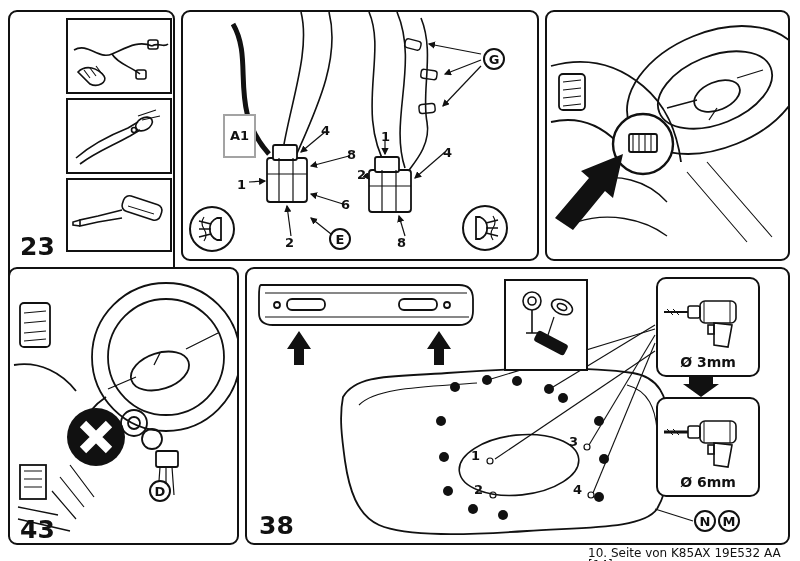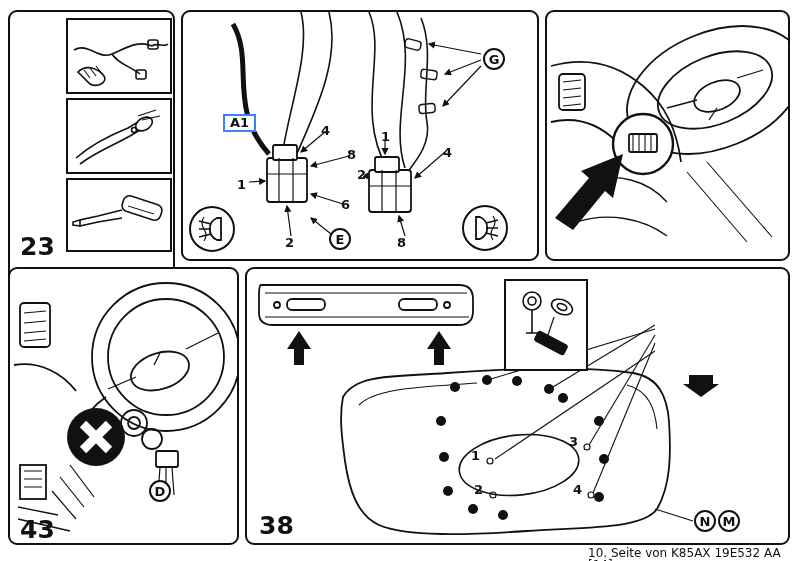--- a/index.html
+++ b/index.html
@@ -4,21 +4,21 @@
 <style>
   *{box-sizing:border-box}
   body{margin:0;background:#dedede}
   .page{position:relative;width:800px;height:561px;background:#fff;font-family:"DejaVu Sans",sans-serif;color:#111;overflow:hidden}
   .panel{position:absolute;border:2.5px solid #111;border-radius:9px;background:#fff;overflow:hidden}
   .subbox{position:absolute;border:2px solid #111;background:#fff;overflow:hidden}
   .step-num{position:absolute;font-weight:bold;font-size:25px;line-height:1}
   .callout{position:absolute;font-weight:bold;font-size:13px;line-height:1}
   .ring{position:absolute;width:22px;height:22px;border:2px solid #111;border-radius:50%;background:#fff;
         display:flex;align-items:center;justify-content:center;font-weight:bold;font-size:13px;line-height:1}
-  .boxlab{position:absolute;border:2px solid #3b82f6;background:#fff;font-weight:bold;font-size:13px;padding:0 5px;line-height:1.1}
+  .boxlab{position:absolute;border:2px solid #a3a3a3;background:#fff;font-weight:bold;font-size:13px;padding:13px 5px;line-height:1.1}
   .fogring{position:absolute;width:46px;height:46px;border:2px solid #111;border-radius:50%;background:#fff;
            display:flex;align-items:center;justify-content:center}
   .drillbox{position:absolute;border:2px solid #111;border-radius:10px;background:#fff;overflow:hidden}
   .drill-label{position:absolute;left:0;right:0;bottom:5px;text-align:center;font-weight:bold;font-size:14px}
   .xdisc{position:absolute;width:58px;height:58px;border-radius:50%;background:#111;
          display:flex;align-items:center;justify-content:center}
   .art{position:absolute;left:0;top:0}
   .footer{position:absolute;font-size:12px;line-height:1;color:#111}
   svg{display:block}
 </style>
@@ -260,25 +260,53 @@
           <circle cx="26" cy="20" r="4"></circle>
           <path d="M26,29 L26,52 M20,52 L32,52"></path>
           <ellipse cx="56" cy="26" rx="11" ry="7" transform="rotate(24 56 26)"></ellipse>
           <ellipse cx="56" cy="26" rx="5" ry="3" transform="rotate(24 56 26)"></ellipse>
           <path d="M48,36 L40,60" stroke-width="1.2"></path>
         </g>
         <rect x="28" y="56" width="34" height="12" rx="3" transform="rotate(28 45 62)" fill="#111"></rect>
       </svg>
     </div>
 
+    <div class="drillbox" style="left:409px;top:8px;width:104px;height:100px">
+      <svg width="100" height="72" viewBox="0 0 100 72">
+        <g fill="none" stroke="#111" stroke-width="1.6">
+          <path d="M6,33 L30,33" stroke-width="2"></path>
+          <path d="M9,30 L15,36 M15,30 L21,36" stroke-width="1"></path>
+          <rect x="30" y="27" width="12" height="12" rx="2"></rect>
+          <rect x="42" y="22" width="36" height="22" rx="5"></rect>
+          <path d="M46,22 L46,44 M72,22 L72,44" stroke-width="1"></path>
+          <path d="M56,44 L74,46 L70,68 L56,66 Z"></path>
+          <rect x="50" y="46" width="6" height="9"></rect>
+        </g>
+      </svg>
+      <div class="drill-label">Ø 3mm</div>
+    </div>
 
     <svg style="position:absolute;left:436px;top:106px" width="36" height="22" viewBox="0 0 36 22">
       <polygon points="6,0 30,0 30,9 36,9 18,22 0,9 6,9" fill="#111"></polygon>
     </svg>
 
+    <div class="drillbox" style="left:409px;top:128px;width:104px;height:100px">
+      <svg width="100" height="72" viewBox="0 0 100 72">
+        <g fill="none" stroke="#111" stroke-width="1.6">
+          <path d="M6,33 L30,33" stroke-width="3"></path>
+          <path d="M9,30 L15,36 M15,30 L21,36" stroke-width="1"></path>
+          <rect x="30" y="27" width="12" height="12" rx="2"></rect>
+          <rect x="42" y="22" width="36" height="22" rx="5"></rect>
+          <path d="M46,22 L46,44 M72,22 L72,44" stroke-width="1"></path>
+          <path d="M56,44 L74,46 L70,68 L56,66 Z"></path>
+          <rect x="50" y="46" width="6" height="9"></rect>
+        </g>
+      </svg>
+      <div class="drill-label">Ø 6mm</div>
+    </div>
 
     <div class="callout" style="left:224px;top:180px">1</div>
     <div class="callout" style="left:227px;top:214px">2</div>
     <div class="callout" style="left:322px;top:166px">3</div>
     <div class="callout" style="left:326px;top:214px">4</div>
 
     <div class="ring" style="left:447px;top:241px">N</div>
     <div class="ring" style="left:471px;top:241px">M</div>
 
     <div class="step-num" style="left:12px;top:244px">38</div>

